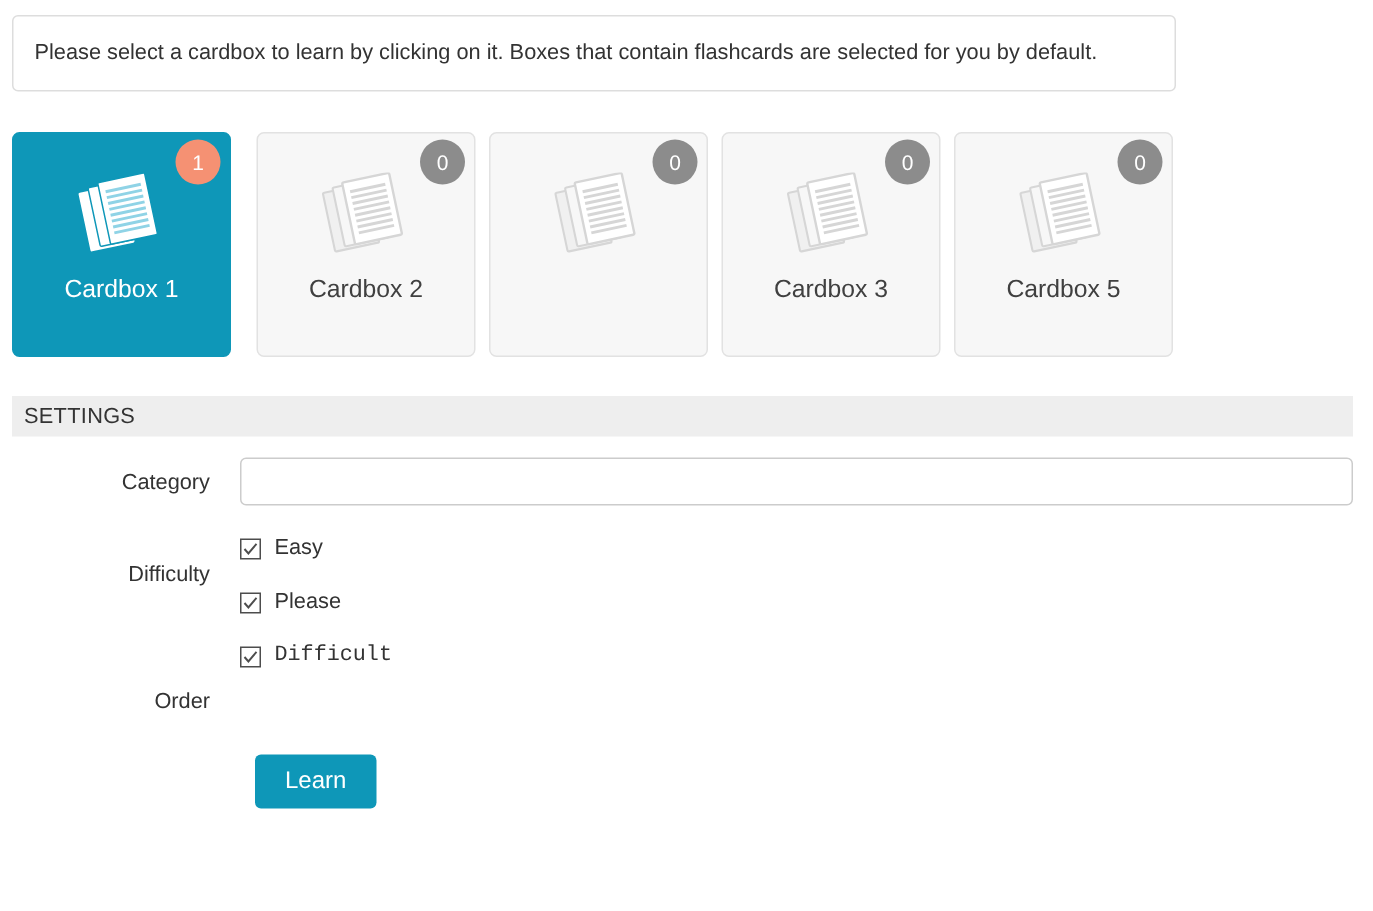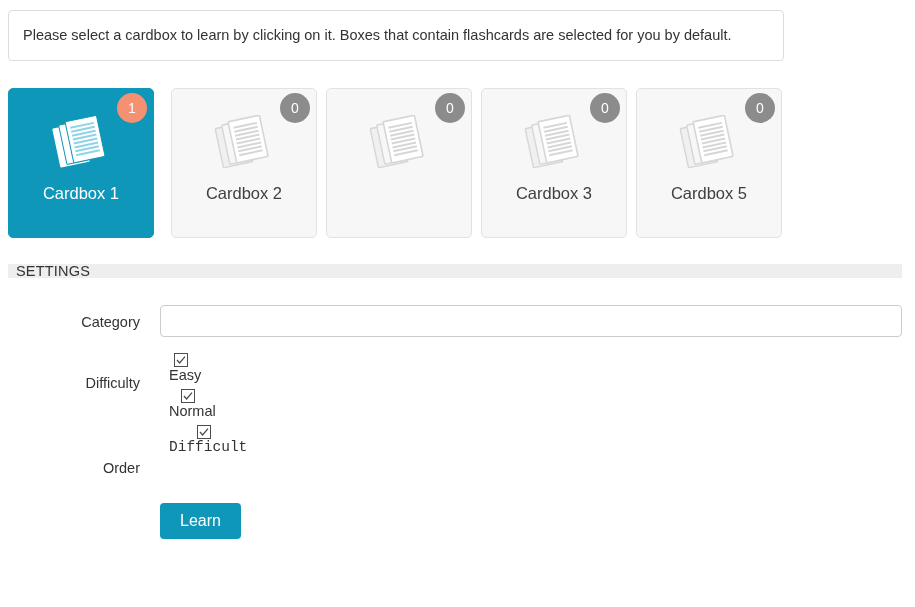--- a/index.html
+++ b/index.html
@@ -101,21 +101,21 @@
     color: #ffffff;
     text-align: center;
   }
 
   
   .settings-bar {
     position: absolute;
     left: 8px;
     top: 264px;
     width: 894px;
-    height: 14px;
+    height: 27px;
     box-sizing: border-box;
     background: #eeeeee;
     display: flex;
     align-items: center;
     padding-left: 8px;
   }
   .settings-bar-title {
     font-size: 14.5px;
     color: #333333;
     letter-spacing: 0.2px;
@@ -153,23 +153,22 @@
     background: #ffffff;
     padding: 4px 10px;
     font-size: 14px;
     font-family: "Liberation Sans", sans-serif;
     color: #333333;
     outline: none;
   }
 
   .check-line {
     display: flex;
-    align-items: center;
+    align-items: flex-end;
     height: 20px;
-    flex-direction: column;
   }
   .checkbox {
     position: relative;
     width: 14px;
     height: 14px;
     box-sizing: border-box;
     border: 1px solid #4d4d4d;
     background: #ffffff;
     flex: 0 0 auto;
   }
@@ -359,40 +358,40 @@
         </div>
       </div>
 
       <div class="form-control" style="top:40px;">
         <div class="check-line">
           <span class="checkbox">
             <svg width="12" height="12" viewBox="0 0 12 12" aria-hidden="true">
               <polyline points="2,6 4.6,9 10,2.6" fill="none" stroke="#4d4d4d" stroke-width="1.3"></polyline>
             </svg>
           </span>
-          <span class="check-label">Normal</span>
+          <span class="check-label">Please</span>
         </div>
       </div>
 
       <div class="form-control" style="top:76px;font-family:Liberation Mono, monospace;">
         <div class="check-line">
           <span class="checkbox">
             <svg width="12" height="12" viewBox="0 0 12 12" aria-hidden="true">
               <polyline points="2,6 4.6,9 10,2.6" fill="none" stroke="#4d4d4d" stroke-width="1.3"></polyline>
             </svg>
           </span>
           <span class="check-label">Difficult</span>
         </div>
       </div>
     </div>
 
     <div class="form-row" style="height:46px;">
       <div class="form-label" style="top:3px;">Order</div>
     </div>
 
     <div class="form-row" style="height:56px;">
-      <div class="form-control" style="top:0px;">
+      <div class="form-control" style="top:0px;margin-left:10px;">
         <button class="learn-button">Learn</button>
       </div>
     </div>
 
   </div>
 </div>
 
 </body></html>

